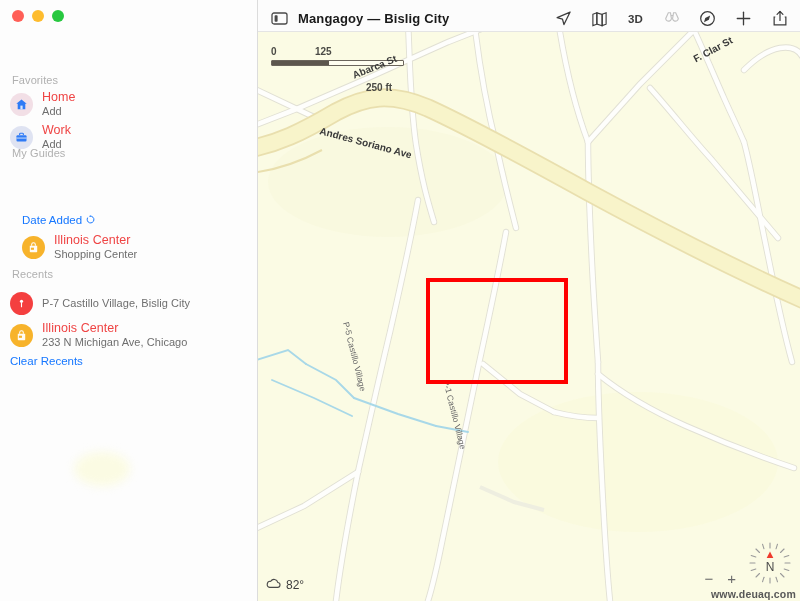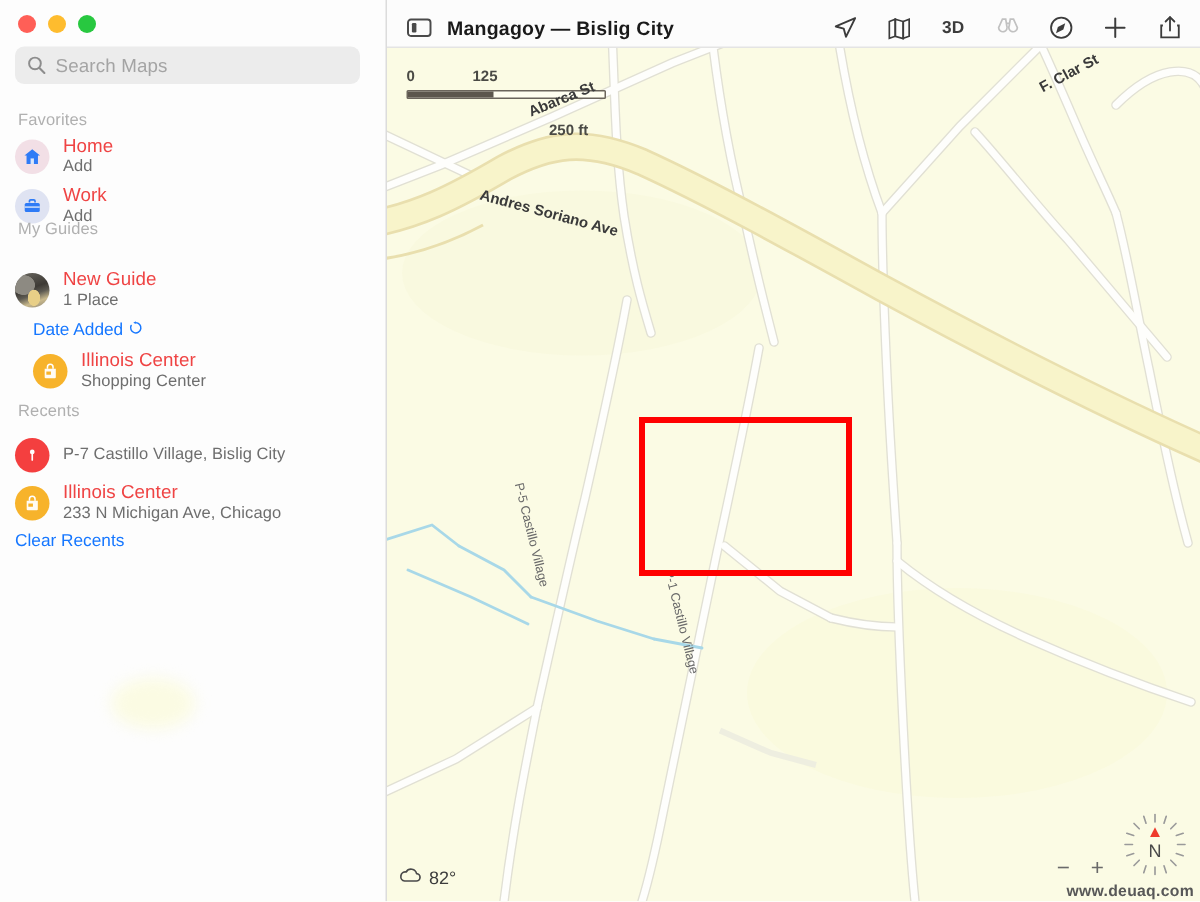--- a/index.html
+++ b/index.html
@@ -265,29 +265,20 @@
 <div class="window">
 
   <aside class="sidebar">
 
     <div class="traffic-lights">
       <div class="tl tl-close"></div>
       <div class="tl tl-min"></div>
       <div class="tl tl-max"></div>
     </div>
 
-    <div class="search-wrap">
-      <span class="search-icon">
-        <svg width="13" height="13" viewBox="0 0 13 13">
-          <circle cx="5.3" cy="5.3" r="3.9" fill="none" stroke="#8d8d8d" stroke-width="1.3"></circle>
-          <line x1="8.3" y1="8.3" x2="11.6" y2="11.6" stroke="#8d8d8d" stroke-width="1.4" stroke-linecap="round"></line>
-        </svg>
-      </span>
-      <span class="search-text">Search Maps</span>
-    </div>
 
     <div class="section-header" id="sec-favorites">Favorites</div>
 
     <div class="row" id="row-home">
       <span class="ico ico-home">
         <svg width="13" height="13" viewBox="0 0 14 14">
           <path d="M7 1.6 1.4 6.1h1.5v6.1h8.2V6.1h1.5z" fill="#2f7bf6"></path>
           <rect x="5.8" y="8.2" width="2.4" height="4" fill="#d9e6fb"></rect>
         </svg>
       </span>
@@ -306,29 +297,20 @@
         </svg>
       </span>
       <span class="texts">
         <span class="title">Work</span>
         <span class="sub">Add</span>
       </span>
     </div>
 
     <div class="section-header" id="sec-guides">My Guides</div>
 
-    <div class="row" id="row-guide">
-      <span class="ico ico-guide">
-        <span class="gline"></span>
-      </span>
-      <span class="texts">
-        <span class="title">New Guide</span>
-        <span class="sub">1 Place</span>
-      </span>
-    </div>
 
     <div class="sort-control">
       <span>Date Added</span>
       <span>
         <svg width="9" height="9" viewBox="0 0 10 10">
           <path d="M5 1.2a3.8 3.8 0 1 1-3.4 2.1" fill="none" stroke="#1677ff" stroke-width="1.1" stroke-linecap="round"></path>
           <path d="M5 0.2 5 2.3 3.2 1.3z" fill="#1677ff"></path>
         </svg>
       </span>
     </div>

